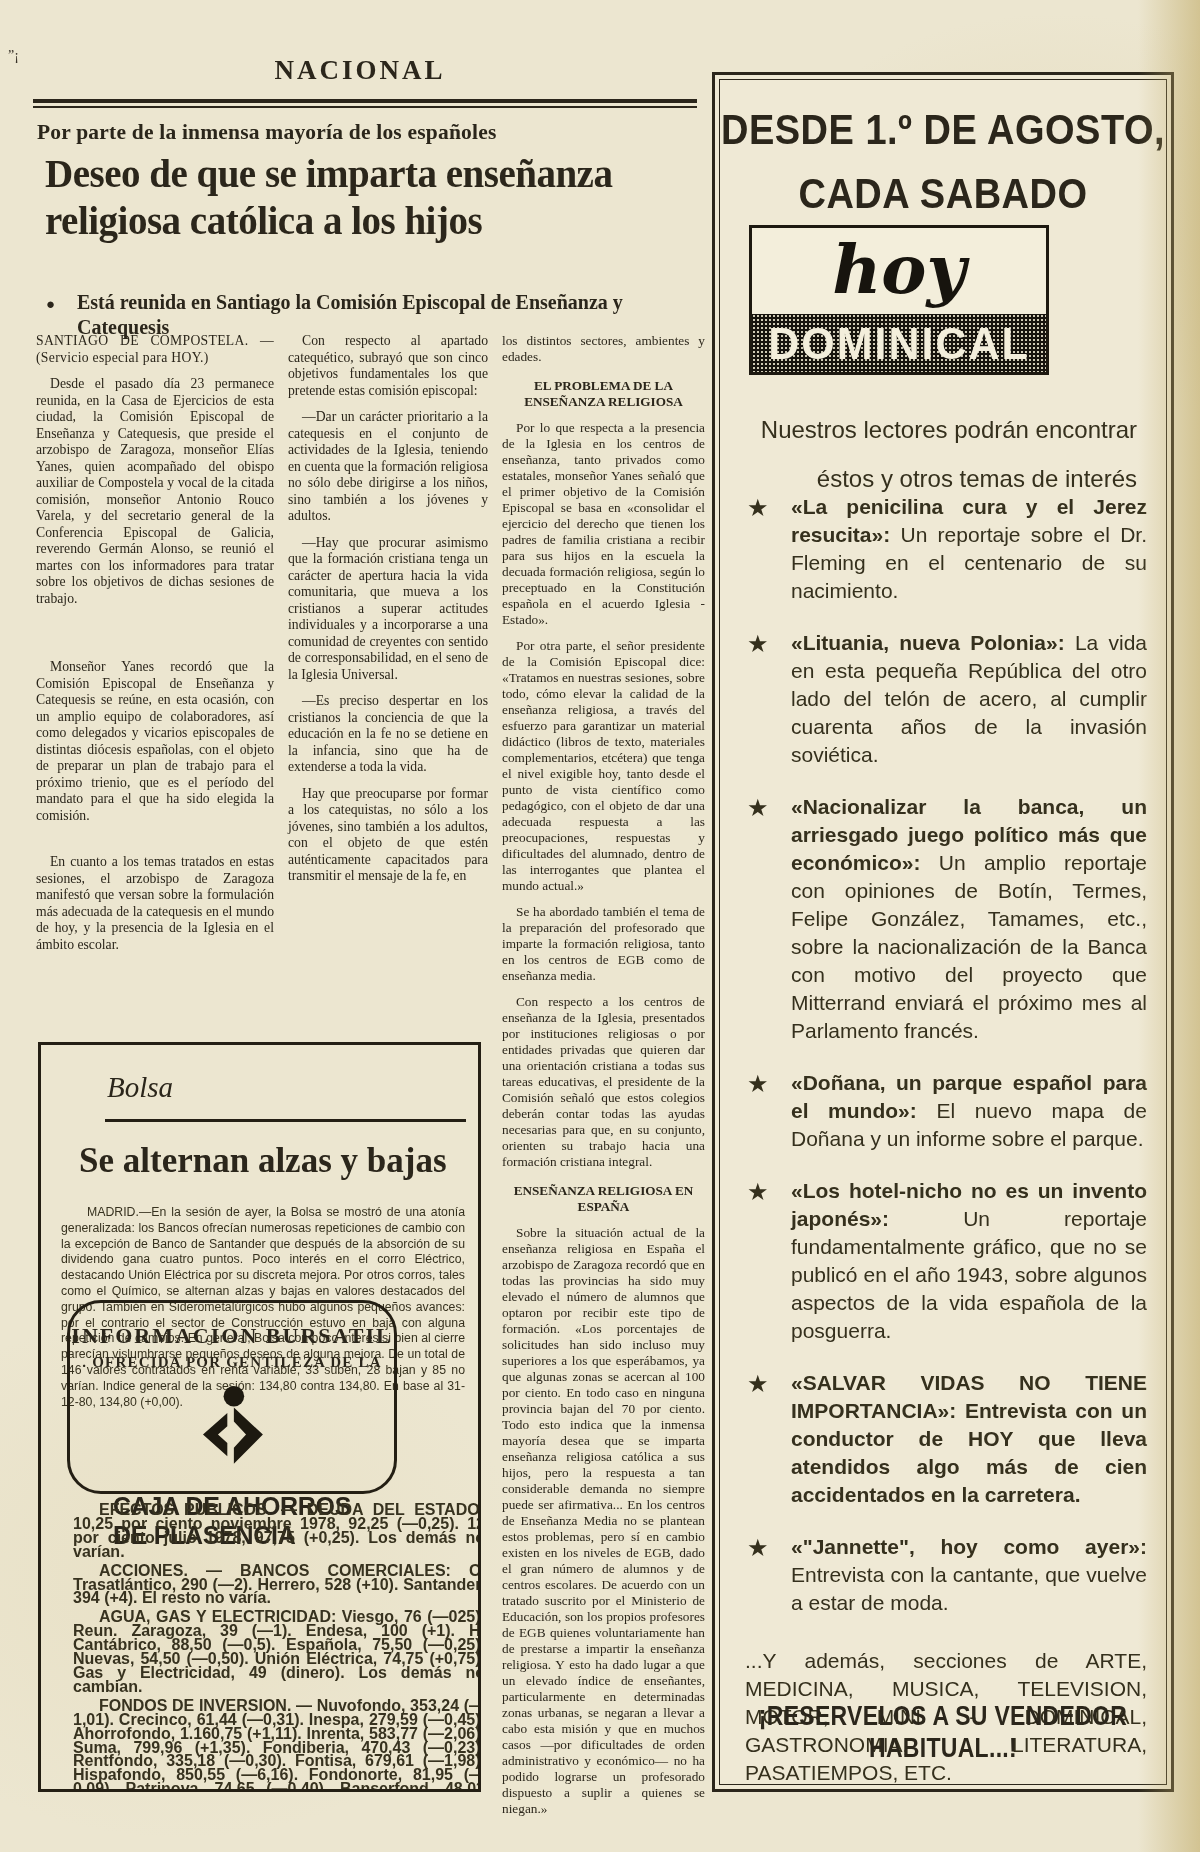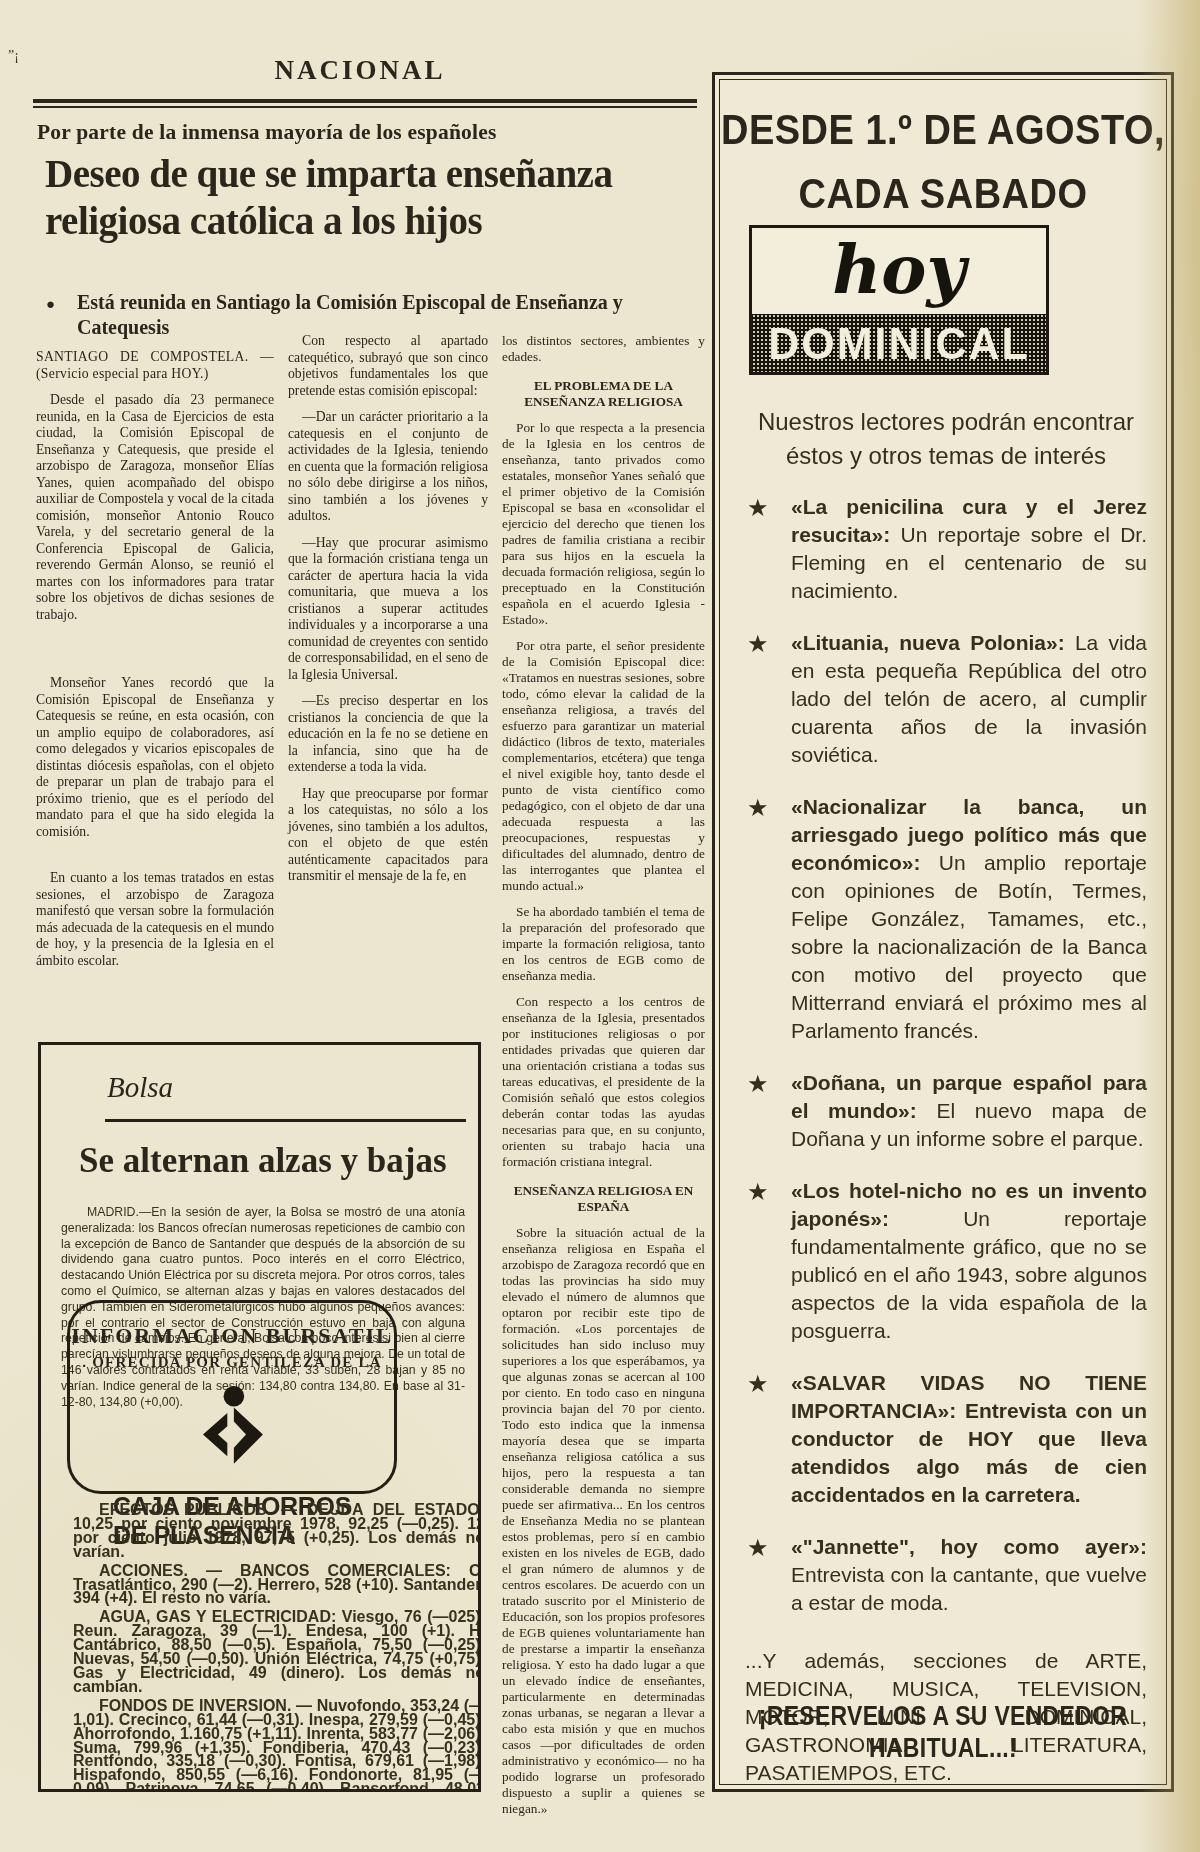--- a/index.html
+++ b/index.html
@@ -40,21 +40,21 @@
   }
   .deck .bullet { position:absolute; left:2px; top:2px; font-size:15px; }
 
   
   .col { position:absolute; top:333px; text-align:justify; font-size:13.7px; line-height:16.5px; }
   .col p { text-indent:14px; margin-top:10px; }
   #col1 { left:36px;  width:238px; }
   #col2 { left:288px; width:200px; }
   #col2 p:first-child { margin-top:0; }
   #col3 { left:502px; width:203px; font-size:13.3px; line-height:16px; }
-  #col1 .dateline { text-indent:0; margin-top:16px; letter-spacing:.3px; }
+  #col1 .dateline { text-indent:0; margin-top:0; letter-spacing:.3px; }
   #col1 .gap-large { margin-top:52px; }
   #col1 .gap-med   { margin-top:30px; }
   #col3 .runover { text-indent:0; margin-top:0; }
   .col-subhead {
     font-weight:bold; text-align:center; font-size:13.2px; line-height:16px;
     margin:13px 6px 4px 6px;
   }
 
   
   .bolsa-box {
@@ -106,22 +106,22 @@
     height:58px; display:flex; align-items:center; justify-content:center;
     background-color:#17140e;
     background-image:radial-gradient(rgba(240,234,210,.85) .8px, transparent 1.1px);
     background-size:4px 4px;
   }
   .logo-band span {
     font-family:"Liberation Sans", sans-serif; font-weight:bold; font-size:43px;
     color:#f3eedb; letter-spacing:2px; transform:scaleY(1.05);
   }
   .ad-intro {
-    position:absolute; left:40px; top:330px; width:382px; text-align:center;
-    font-family:"Liberation Sans", sans-serif; font-size:24px; line-height:34px; color:#35301d;
+    position:absolute; left:40px; top:330px; width:382px; text-align:right;
+    font-family:"Liberation Sans", sans-serif; font-size:24px; line-height:49px; color:#35301d;
   }
   .ad-items { position:absolute; left:30px; top:418px; width:402px; font-family:"Liberation Sans", sans-serif; color:#35301d; }
   .ad-item { position:relative; padding-left:46px; margin-bottom:24px; }
   .ad-item .star { position:absolute; left:2px; top:1px; font-size:24px; font-family:"DejaVu Sans", sans-serif; }
   .ad-item p { font-size:21px; line-height:28px; text-align:justify; }
   .ad-item.bold-all p, .ad-item.bold-all span { font-weight:bold; }
   .ad-block { margin-top:30px; font-size:21px; line-height:28px; text-align:justify; }
   .ad-cta {
     position:absolute; left:0; bottom:30px; width:100%; text-align:center;
     font-family:"Liberation Sans", sans-serif; font-weight:bold; font-size:23px;

